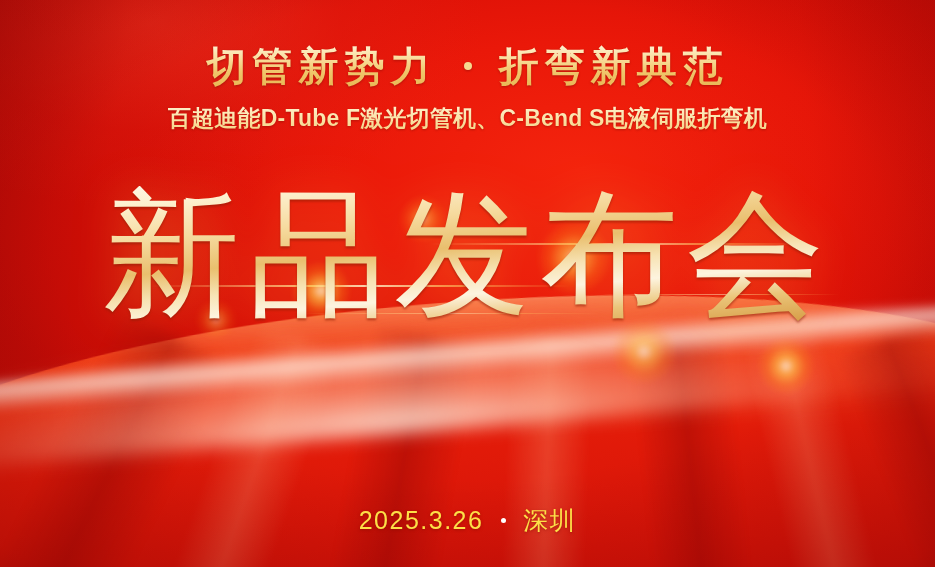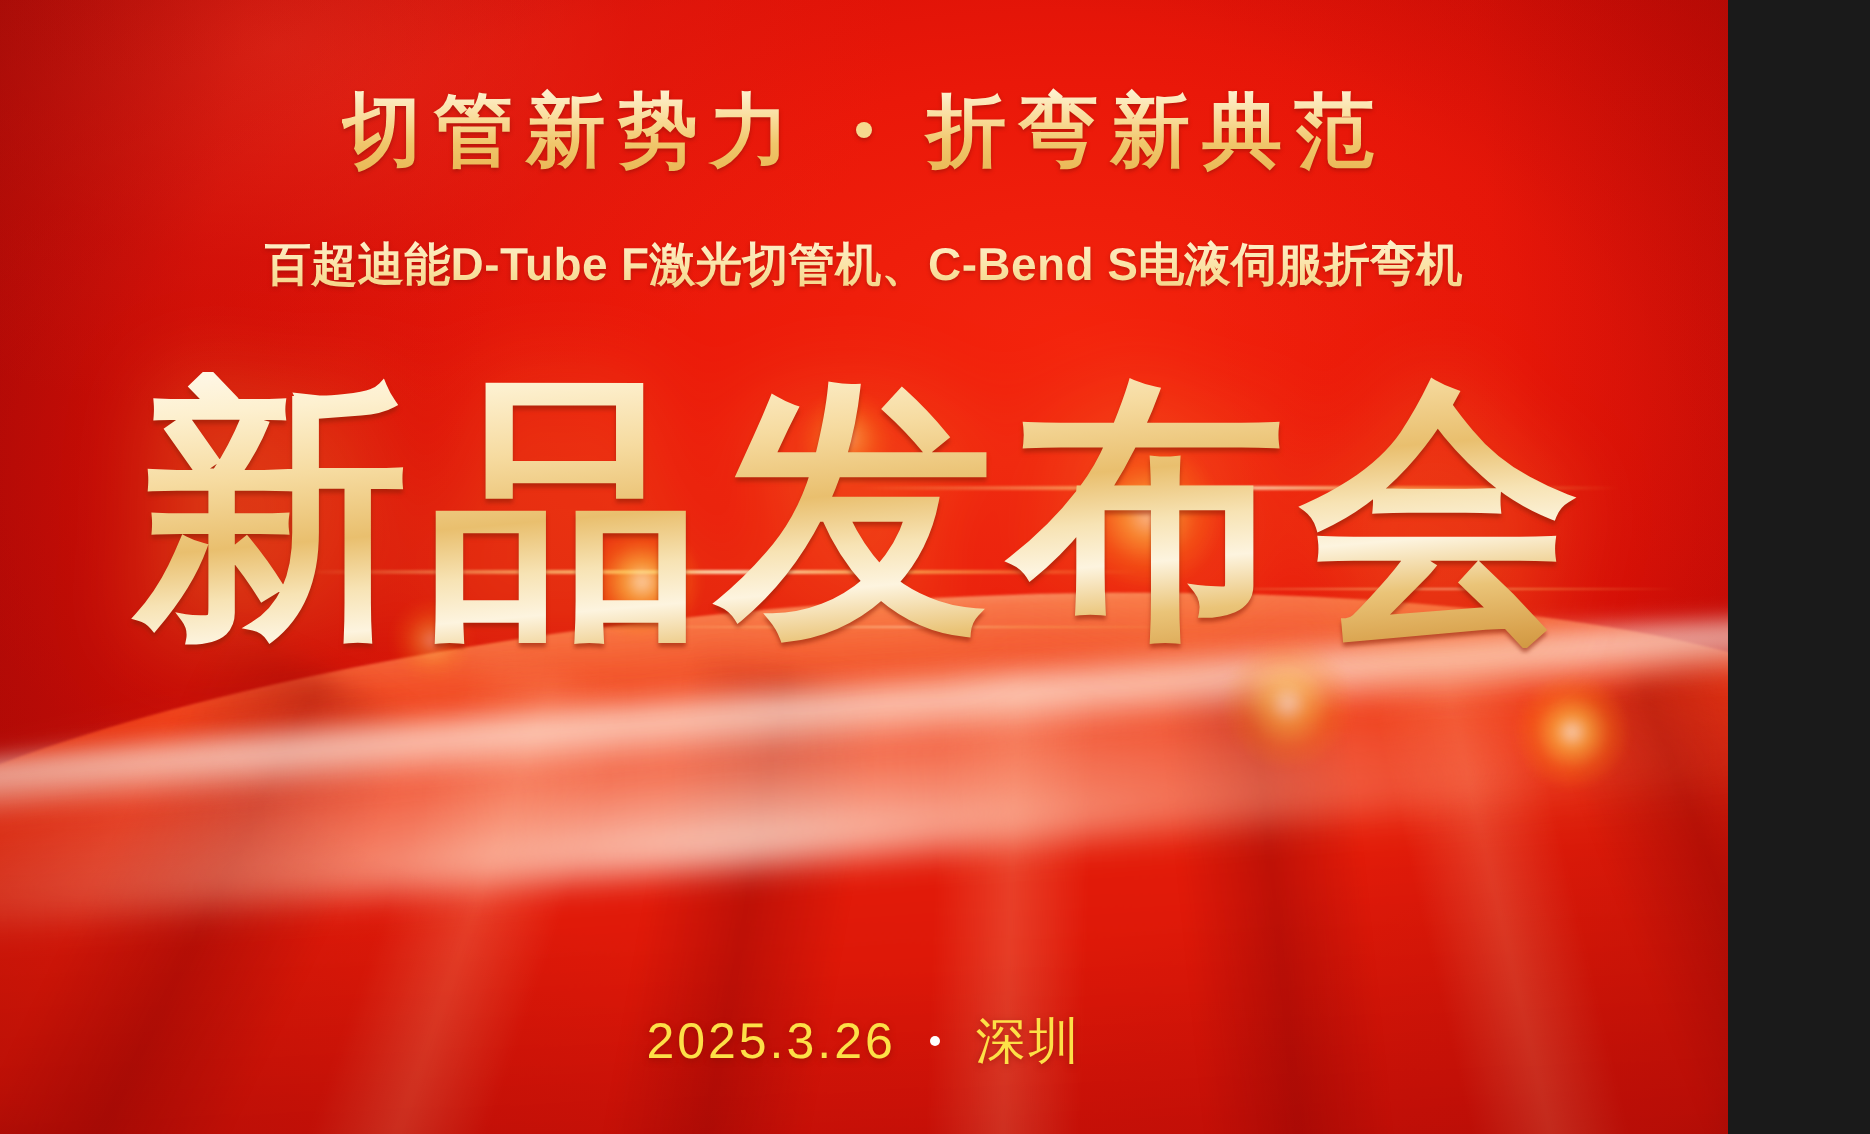--- a/index.html
+++ b/index.html
@@ -3,21 +3,21 @@
 <meta charset="utf-8">
 <title>新品发布会</title>
 <style>
   html, body {
     margin: 0;
     padding: 0;
     background: #1a1a1a;
   }
   #poster {
     position: relative;
-    width: 864px;
+    width: 935px;
     height: 567px;
     overflow: hidden;
     font-family: "Liberation Sans", "DejaVu Sans", sans-serif;
     background: #d81408;
     user-select: none;
   }
 
   
   .bg-base {
     position: absolute;
@@ -160,40 +160,40 @@
   }
   .dot-sep {
     display: inline-block;
     vertical-align: middle;
     width: 8px; height: 8px;
     border-radius: 50%;
     background: #f6d98f;
     margin: 0 10px 6px 10px;
   }
   .subtitle {
-    margin-top: 27px;
+    margin-top: 13px;
     font-size: 23px;
     font-weight: bold;
     letter-spacing: 0.2px;
     white-space: nowrap;
     color: #fae2a4;
     background: linear-gradient(180deg, #fff3d3 0%, #fae2a4 55%, #f3cf7e 100%);
     -webkit-background-clip: text;
     background-clip: text;
     -webkit-text-fill-color: transparent;
     color: transparent;
     filter: drop-shadow(0 1px 1px rgba(120,10,5,0.4));
   }
   .main-title {
     position: absolute;
     top: 186px;
     left: 0; right: 0;
     text-align: center;
     font-family: "DejaVu Serif", "Liberation Serif", serif;
-    font-weight: bold;
+    font-weight: normal;
     font-size: 138px;
     line-height: 1;
     letter-spacing: 8px;
     white-space: nowrap;
     background: linear-gradient(175deg,
         #fffaf0 0%,
         #fdf0cf 14%,
         #f6dba0 30%,
         #e9bf6e 46%,
         #f7e3b4 58%,

